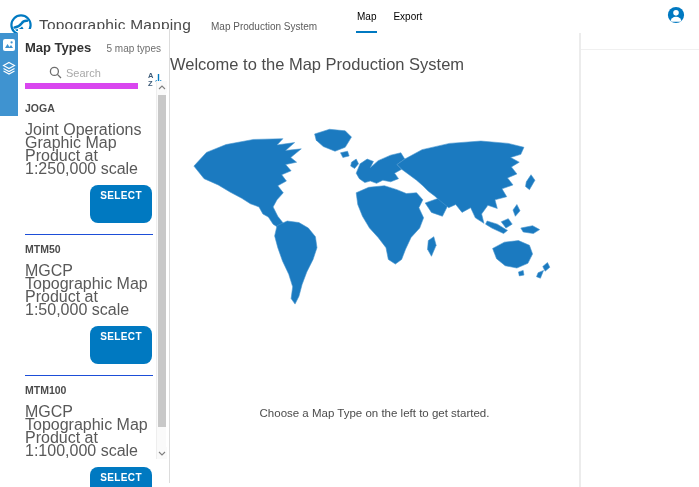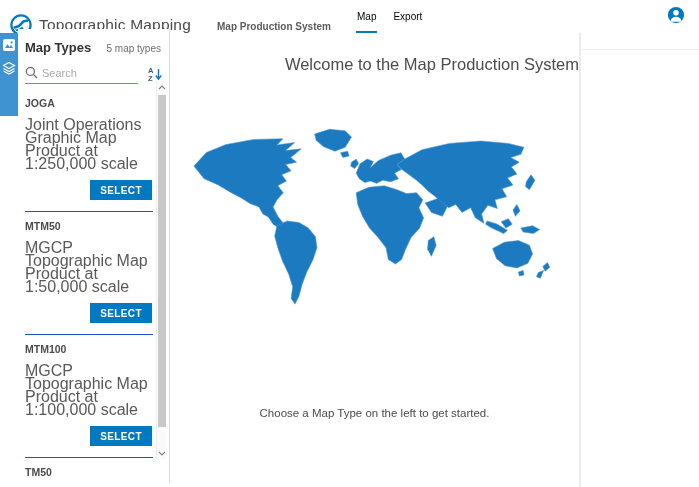--- a/index.html
+++ b/index.html
@@ -5,68 +5,68 @@
   * { box-sizing: border-box; }
   html,body { margin:0; padding:0; background:#fff; }
   body { font-family:"Liberation Sans", sans-serif; }
   .app { position:relative; width:699px; height:487px; background:#fff; overflow:hidden; }
 
   
   .header { position:absolute; left:0; top:0; width:699px; height:50px; background:#fff;
             border-bottom:1px solid #f0f0f0; display:flex; align-items:center; padding-left:10px; }
   .logo { width:22px; height:22px; flex:0 0 auto; }
   .app-title { font-size:15.5px; color:#4a4a4a; margin-left:7px; letter-spacing:.2px; white-space:nowrap; }
-  .app-subtitle { font-size:10px; color:#5c5c5c; margin-left:26px; padding-top:3px; white-space:nowrap;font-weight:bold; }
+  .app-subtitle { font-size:10px; color:#5c5c5c; margin-left:20px; padding-top:3px; white-space:nowrap; }
   .tabs { position:absolute; left:356px; top:0; height:33px; display:flex; gap:15px; align-items:stretch; }
   .tab { font-size:10px; color:#000000; display:flex; align-items:center; padding:2px 1px 0;
          border-bottom:2px solid transparent; cursor:pointer; }
   .tab.active { border-bottom-color:#0079c1; }
   .account { position:absolute; right:14px; top:6px; width:18px; height:18px; cursor:pointer; }
 
   
   .tool-strip { position:absolute; left:0; top:33px; width:18px; height:83px; background:#3f93d0;
                 display:flex; flex-direction:column; align-items:center; padding-top:5px; gap:9px; }
   .tool-btn { width:14px; height:14px; cursor:pointer; }
 
   
   .sidebar { position:absolute; left:18px; top:29px; width:152px; height:454px; background:#fff;
              border-right:1px solid #dcdcdc; }
   .sidebar-head { display:flex; justify-content:space-between; align-items:baseline; padding:11px 8px 0 7px; }
   .sidebar-title { font-size:13px; font-weight:bold; color:#323232; }
   .sidebar-count { font-size:10px; color:#6e6e6e; }
   .search-row { display:flex; align-items:flex-end; margin:11px 6px 0 7px; }
-  .search-box { flex:1; display:flex; align-items:center; gap:4px; border-bottom:1px solid #d946ef;
-                padding-bottom:4px; margin-right:9px; }
+  .search-box { flex:1; display:flex; align-items:center; gap:4px; border-bottom:6px solid #d946ef;
+                padding-bottom:4px; margin-right:9px;justify-content:flex-end; }
   .search-box input { border:none; outline:none; width:72px; font-size:11px; color:#333; padding:0;
                       font-family:"Liberation Sans", sans-serif; }
   .search-box input::placeholder { color:#a9a9a9; }
   .sort-btn { width:16px; height:16px; cursor:pointer; margin-bottom:2px; }
 
   .map-type-list { margin:5px 16px 0 7px; }
   .item { border-bottom:1px solid #1d4ed8; padding:8px 0 11px; }
   .item:last-child { border-bottom:none; }
   .item-title { font-size:10.5px; font-weight:bold; color:#4c4c4c; }
   .item-desc { font-size:16px; color:#595959; line-height:13px; margin-top:9px; }
   .select-btn { display:block; margin:10px 1px 0 auto; background:#0079c1; color:#fff; border:none;
-                border-radius:0; font-size:10px; font-weight:bold; letter-spacing:.4px; padding:5px 10px 4px;
+                border-radius:8px; font-size:10px; font-weight:bold; letter-spacing:.4px; padding:5px 10px 22px;
                 font-family:"Liberation Sans", sans-serif; cursor:pointer; }
 
   
   .scrollbar { position:absolute; right:3px; top:52px; width:10px; height:378px; background:#fafafa;
                border-left:1px solid #eee; }
   .scroll-arrow { position:absolute; left:0; width:10px; height:12px; display:flex; align-items:center;
                   justify-content:center; cursor:pointer; background:#fafafa; }
   .scroll-arrow.up { top:0; }
   .scroll-arrow.down { bottom:0; }
   .scroll-thumb { position:absolute; left:1px; top:14px; width:8px; height:332px; background:#c8c8c8; cursor:pointer; }
 
   
   .main { position:absolute; left:170px; top:33px; width:411px; height:454px; background:#fff;
           border-right:2px solid #ececec; }
-  .welcome { margin:22px 0 0; text-align:right; font-size:16.5px; font-weight:normal; color:#4c4c4c; }
+  .welcome { margin:22px 0 0; text-align:left; font-size:16.5px; font-weight:normal; color:#4c4c4c; }
   .world-map { display:block; margin:49px auto 0; width:392px; height:196px; }
   .instruction { margin:88px 0 0; text-align:center; font-size:11.5px; color:#4c4c4c; }
 </style>
 </head>
 <body>
 
 <div class="app">
 
   <div class="header">
     <svg class="logo" viewBox="0 0 22 22">

